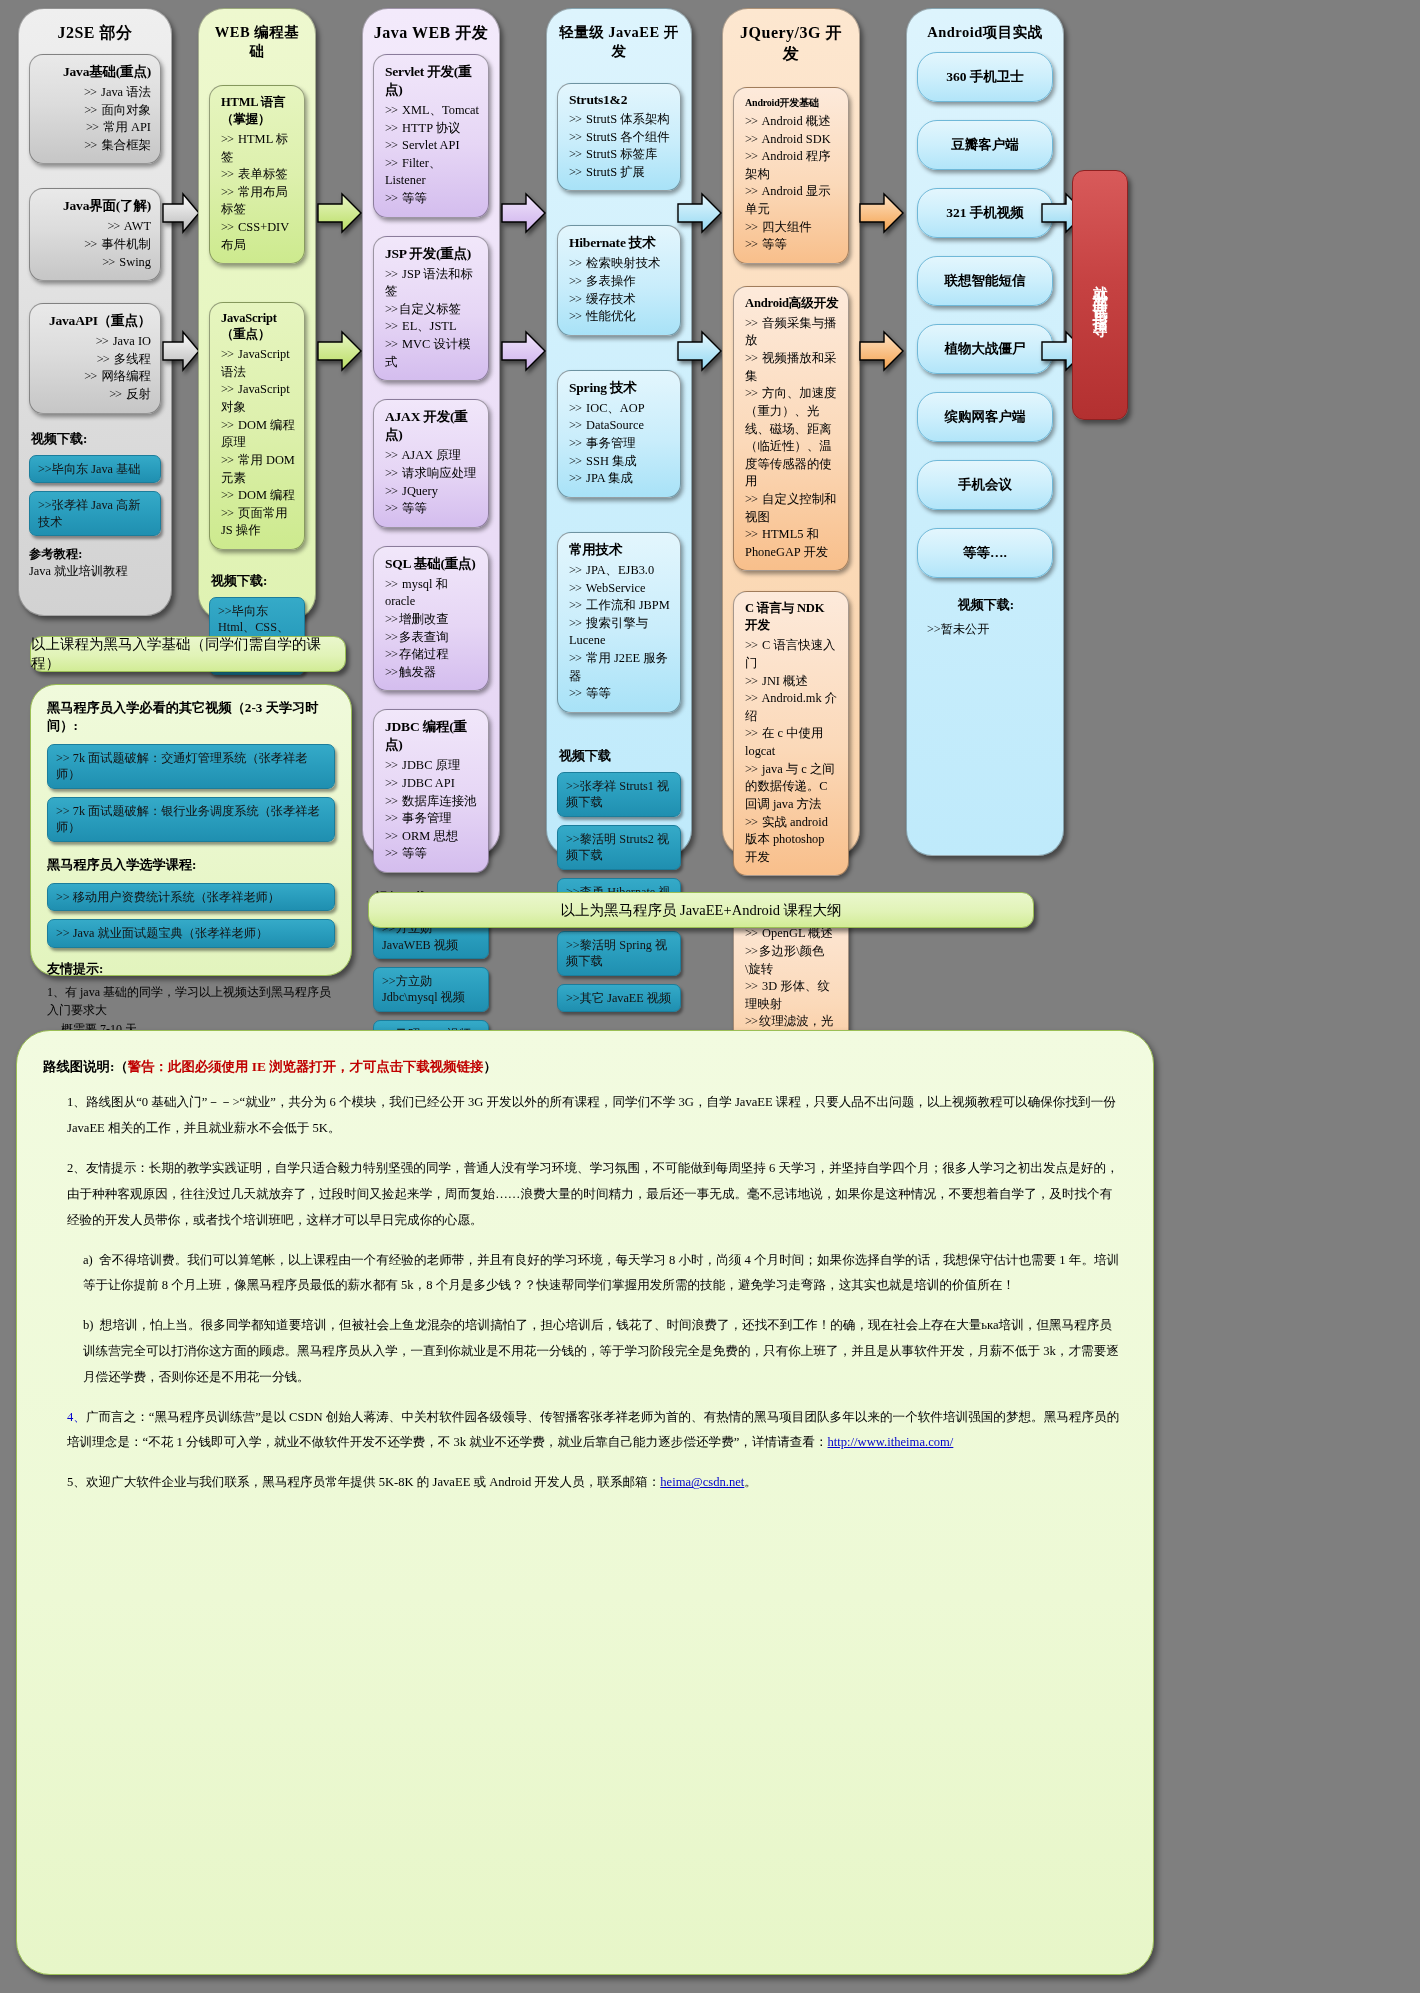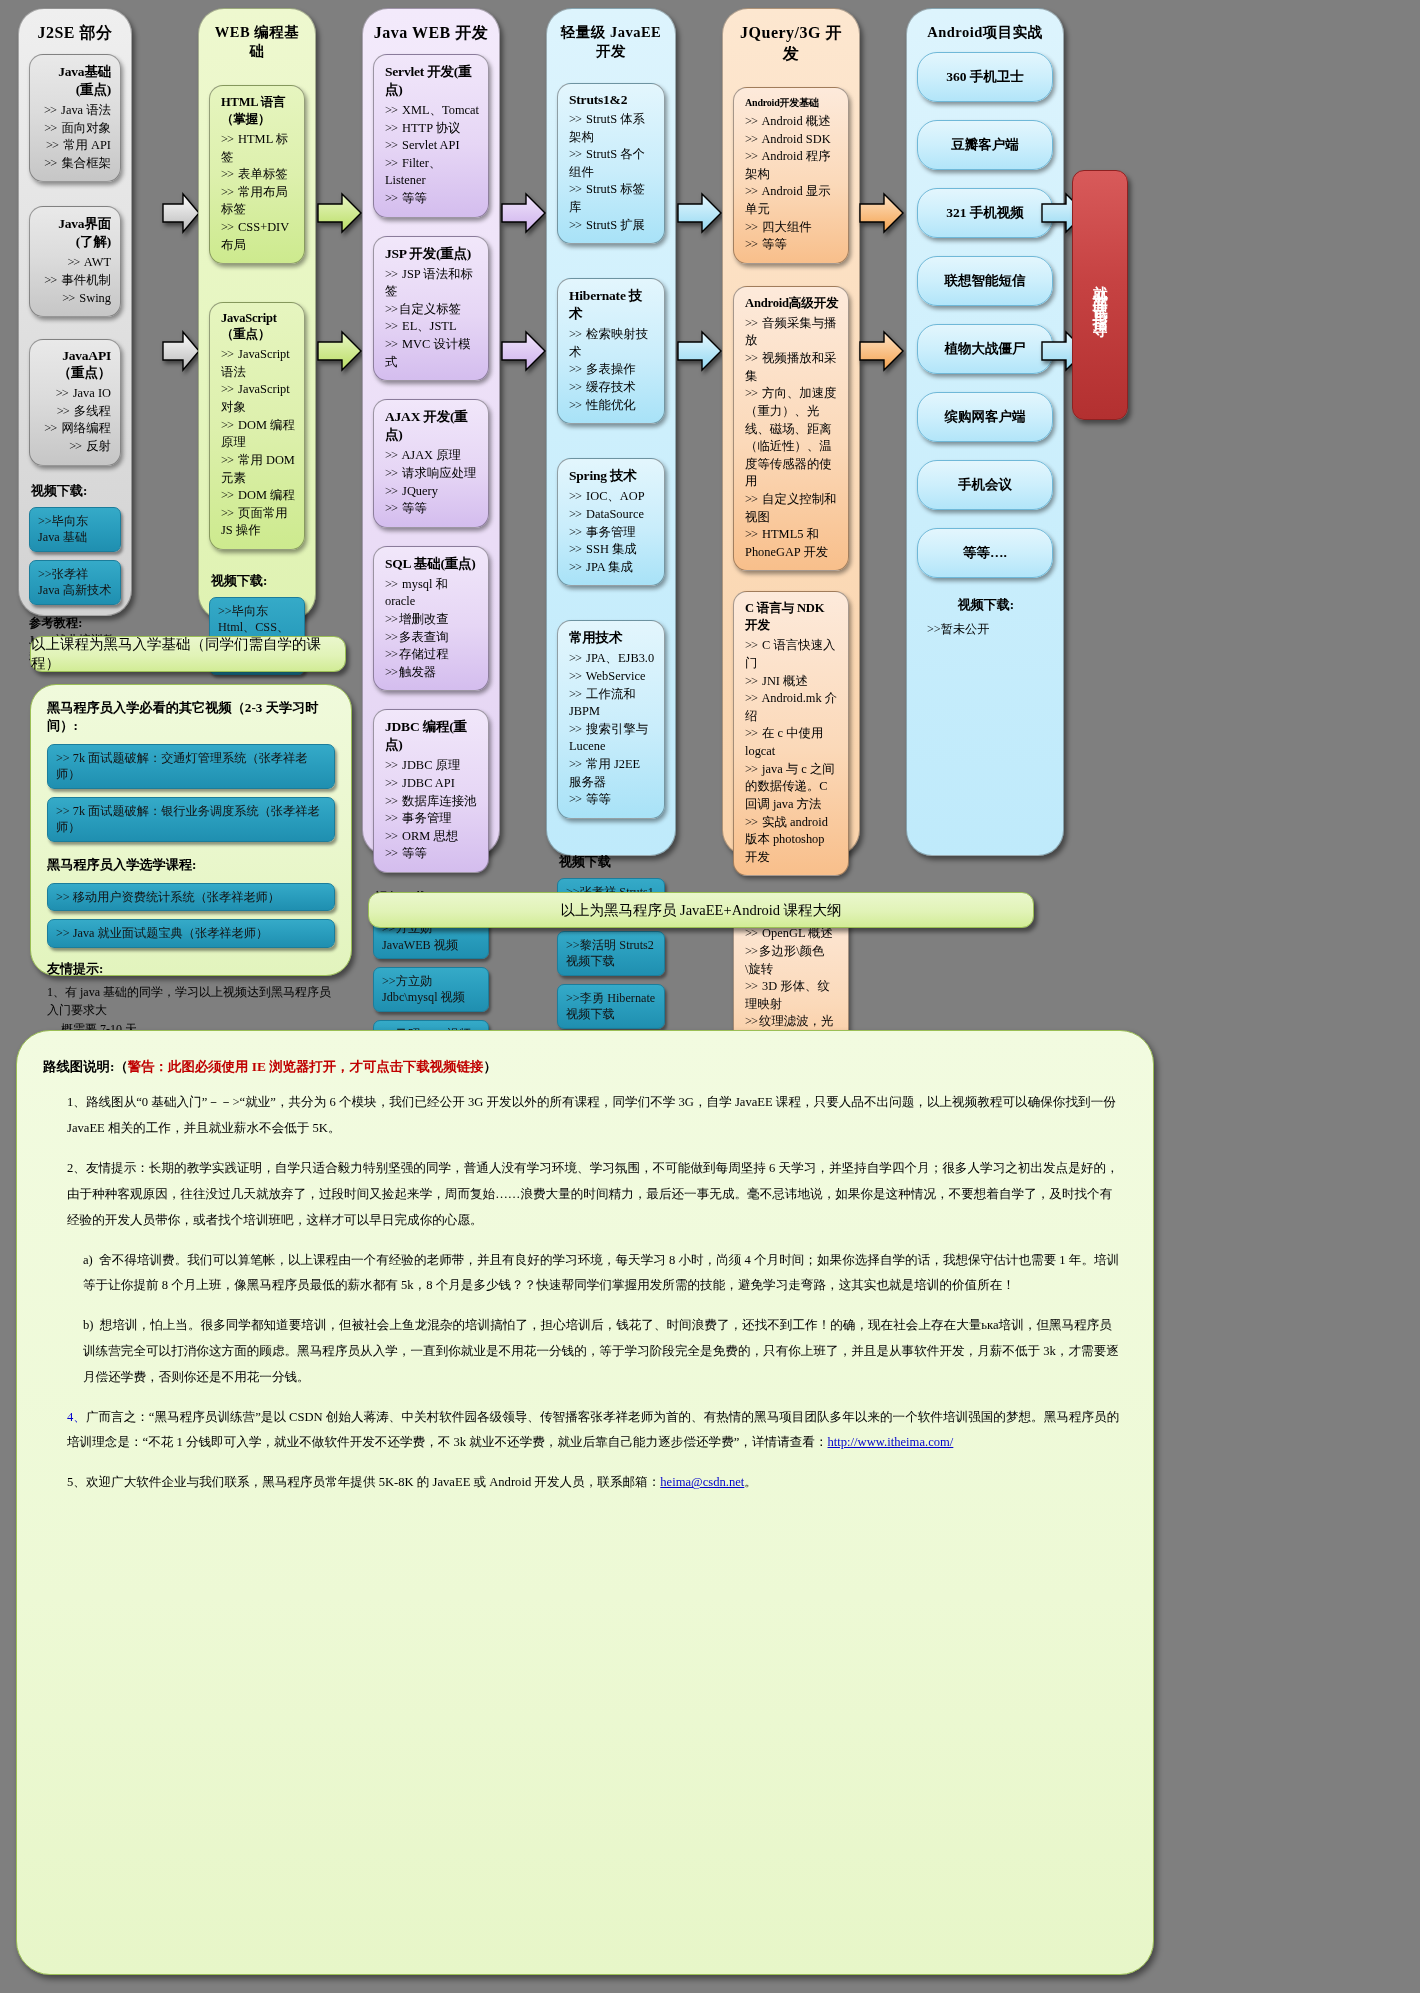--- a/index.html
+++ b/index.html
@@ -137,21 +137,21 @@
     box-shadow:2px 3px 4px rgba(0,0,0,.40);
     text-align:center; font-size:13.5px; font-weight:bold;
     padding:15px 4px; margin:0 0 18px 0;
   }
 </style>
 </head>
 <body>
 
 <div class="canvas">
 
-  <div class="col c-gray" style="left:18px; width:114px; height:608px;">
+  <div class="col c-gray" style="left:18px; width:154px; height:608px;">
     <div class="col-title">J2SE 部分</div>
     <div class="card k-gray">
       <h4>Java基础(重点)</h4>
       <ul>
         <li><span class="ar">&gt;&gt;</span> <span>Java 语法</span></li>
         <li><span class="ar">&gt;&gt;</span> <span>面向对象</span></li>
         <li><span class="ar">&gt;&gt;</span> <span>常用 API</span></li>
         <li><span class="ar">&gt;&gt;</span> <span>集合框架</span></li>
       </ul>
     </div>
@@ -318,21 +318,21 @@
   <svg class="arrow" style="left:500px; top:328px;" width="48" height="46" viewBox="0 0 48 46">
     <polygon points="2,14 26,14 26,4 45,23 26,42 26,32 2,32" fill="url(#g3b)" stroke="#000" stroke-width="1.4"></polygon>
     <defs>
         <linearGradient id="g3b" x1="0" y1="0" x2="0" y2="1">
           <stop offset="0" stop-color="#f1e6fb"></stop>
           <stop offset="1" stop-color="#cdb0ec"></stop>
         </linearGradient>
       </defs>
   </svg>
 
-  <div class="col c-blue" style="left:546px; width:130px; height:848px;">
+  <div class="col c-blue" style="left:546px; width:146px; height:848px;">
     <div class="col-title" style="font-size:14.5px;">轻量级 JavaEE 开发</div>
     <div class="card k-blue" style="margin-top:12px;">
       <h4>Struts1&amp;2</h4>
       <ul>
         <li><span class="ar">&gt;&gt;</span> <span>StrutS 体系架构</span></li>
         <li><span class="ar">&gt;&gt;</span> <span>StrutS 各个组件</span></li>
         <li><span class="ar">&gt;&gt;</span> <span>StrutS 标签库</span></li>
         <li><span class="ar">&gt;&gt;</span> <span>StrutS 扩展</span></li>
       </ul>
     </div>

